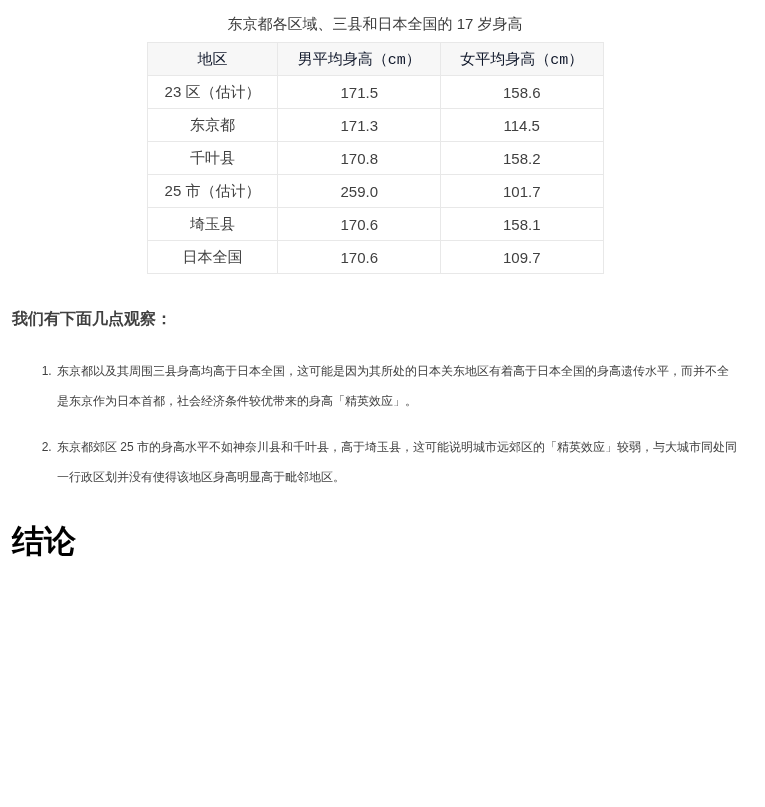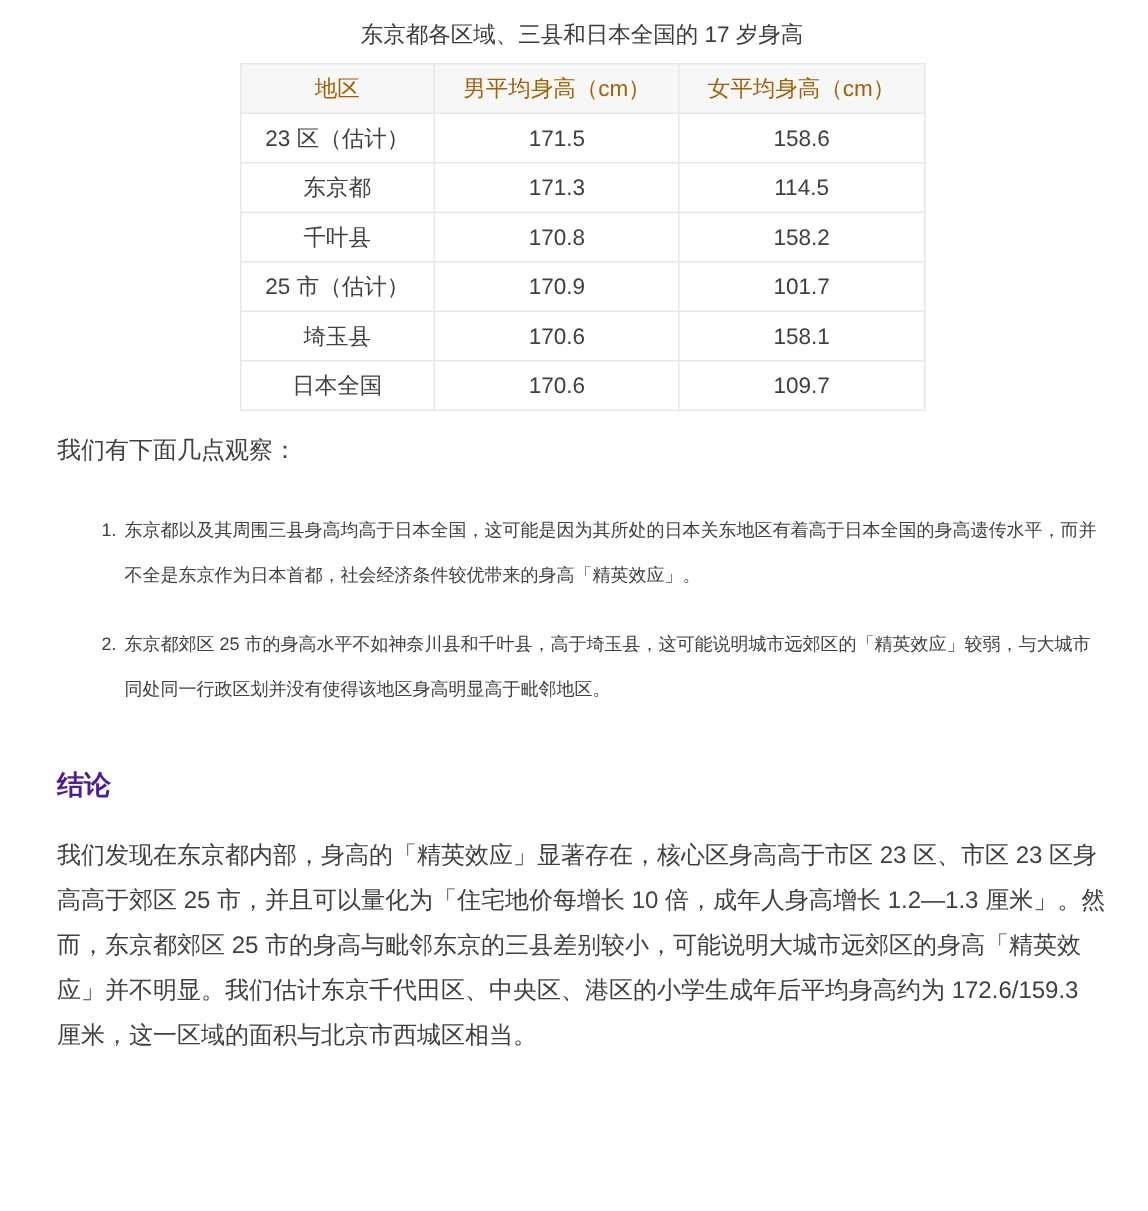--- a/index.html
+++ b/index.html
@@ -6,21 +6,21 @@
     margin: 0;
     padding: 0;
     background: #ffffff;
     font-family: "Liberation Sans", "DejaVu Sans", sans-serif;
     color: #404040;
   }
   .page {
     width: 765px;
     height: 807px;
     box-sizing: border-box;
-    padding: 12px 27px 10px 38px;
+    padding: 12px 27px 10px 12px;
     overflow: hidden;
     background: #ffffff;
   }
   .table-caption {
     text-align: center;
     font-size: 15px;
     line-height: 20px;
     color: #3c3c3c;
     margin: 2px 0 8px 0;
   }
@@ -34,41 +34,43 @@
   table.height-table th,
   table.height-table td {
     border: 1px solid #e8e8e8;
     text-align: center;
     padding: 6px 8px;
     height: 20px;
     font-weight: 400;
   }
   table.height-table thead th {
     background: #f7f7f7;
-    color: #a16207;
+    color: #0f172a;
+    font-family: Liberation Mono, monospace;
   }
   p.body-text {
     font-size: 16px;
     line-height: 30px;
-    margin: 12px 0 16px 0;
+    margin: 30px 0 16px 0;
+    font-weight: bold;
   }
   ol.observations {
     margin: 22px 0 30px 0;
     padding-left: 43px;
     font-size: 12px;
   }
   ol.observations li {
     line-height: 30px;
     margin-bottom: 16px;
     padding-left: 2px;
   }
   h2.conclusion-heading {
-    font-size: 18px;
+    font-size: 32px;
     font-weight: 700;
-    color: #4c1d95;
+    color: #000000;
     margin: 34px 0 18px 0;
     line-height: 30px;
   }
   p.conclusion-text {
     font-size: 16px;
     line-height: 30px;
     margin: 0;
   }
 </style>
 </head>
@@ -97,21 +99,21 @@
         <td>171.3</td>
         <td>114.5</td>
       </tr>
       <tr>
         <td>千叶县</td>
         <td>170.8</td>
         <td>158.2</td>
       </tr>
       <tr>
         <td>25 市（估计）</td>
-        <td>170.9</td>
+        <td>259.0</td>
         <td>101.7</td>
       </tr>
       <tr>
         <td>埼玉县</td>
         <td>170.6</td>
         <td>158.1</td>
       </tr>
       <tr>
         <td>日本全国</td>
         <td>170.6</td>
@@ -122,15 +124,14 @@
 
   <p class="body-text">我们有下面几点观察：</p>
 
   <ol class="observations">
     <li>东京都以及其周围三县身高均高于日本全国，这可能是因为其所处的日本关东地区有着高于日本全国的身高遗传水平，而并不全是东京作为日本首都，社会经济条件较优带来的身高「精英效应」。</li>
     <li>东京都郊区 25 市的身高水平不如神奈川县和千叶县，高于埼玉县，这可能说明城市远郊区的「精英效应」较弱，与大城市同处同一行政区划并没有使得该地区身高明显高于毗邻地区。</li>
   </ol>
 
   <h2 class="conclusion-heading">结论</h2>
 
-  <p class="conclusion-text">我们发现在东京都内部，身高的「精英效应」显著存在，核心区身高高于市区 23 区、市区 23 区身高高于郊区 25 市，并且可以量化为「住宅地价每增长 10 倍，成年人身高增长 1.2—1.3 厘米」。然而，东京都郊区 25 市的身高与毗邻东京的三县差别较小，可能说明大城市远郊区的身高「精英效应」并不明显。我们估计东京千代田区、中央区、港区的小学生成年后平均身高约为 172.6/159.3 厘米，这一区域的面积与北京市西城区相当。</p>
 
 </div>
 
 </body></html>

